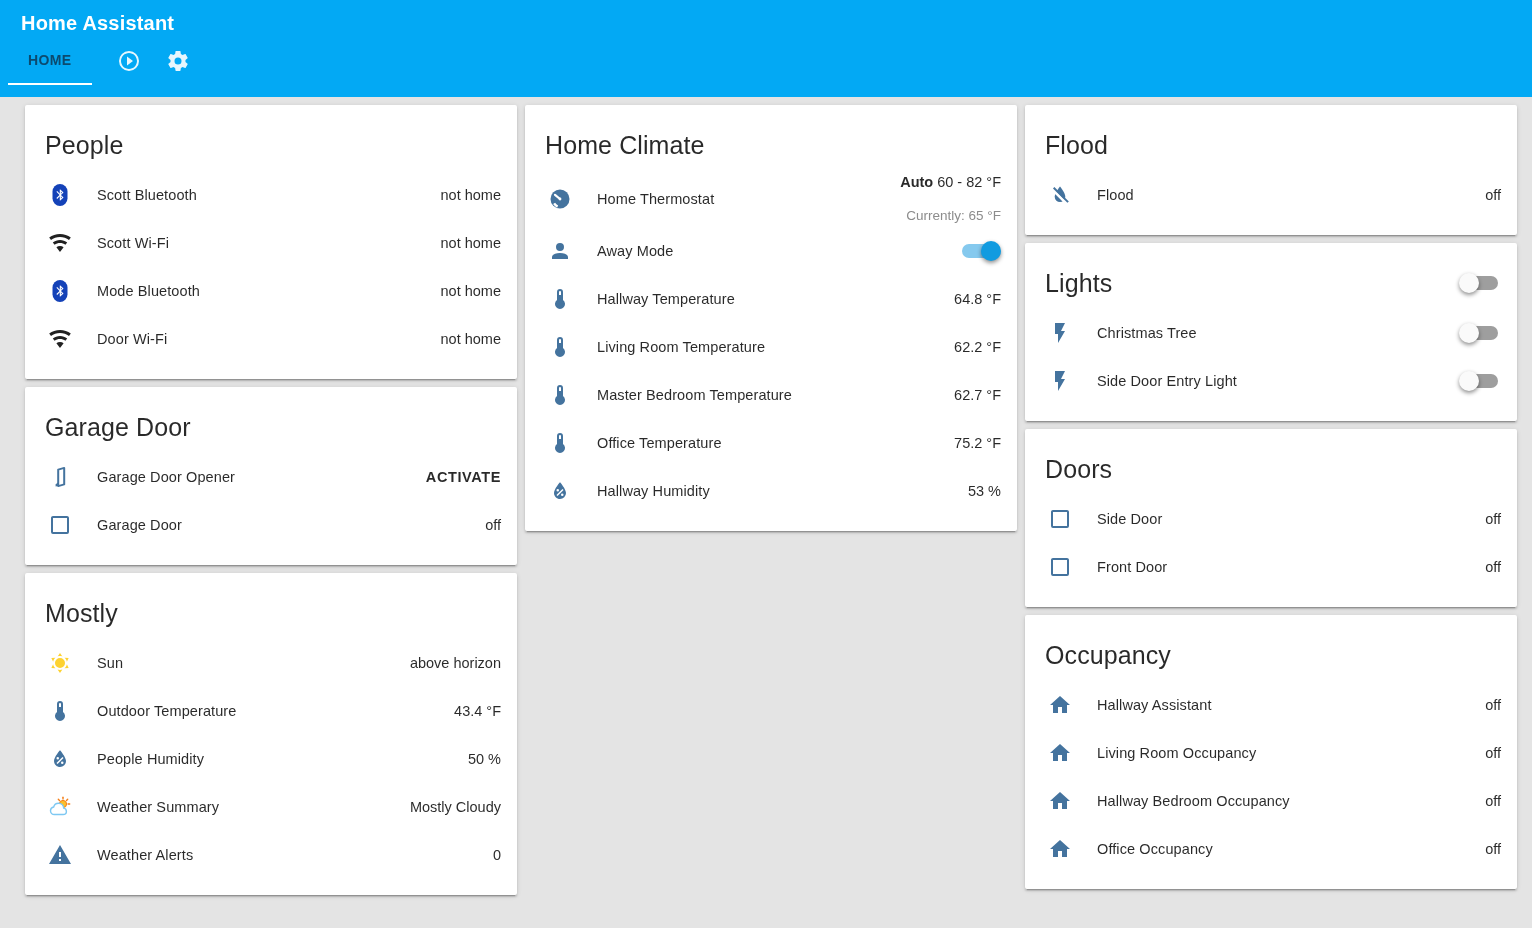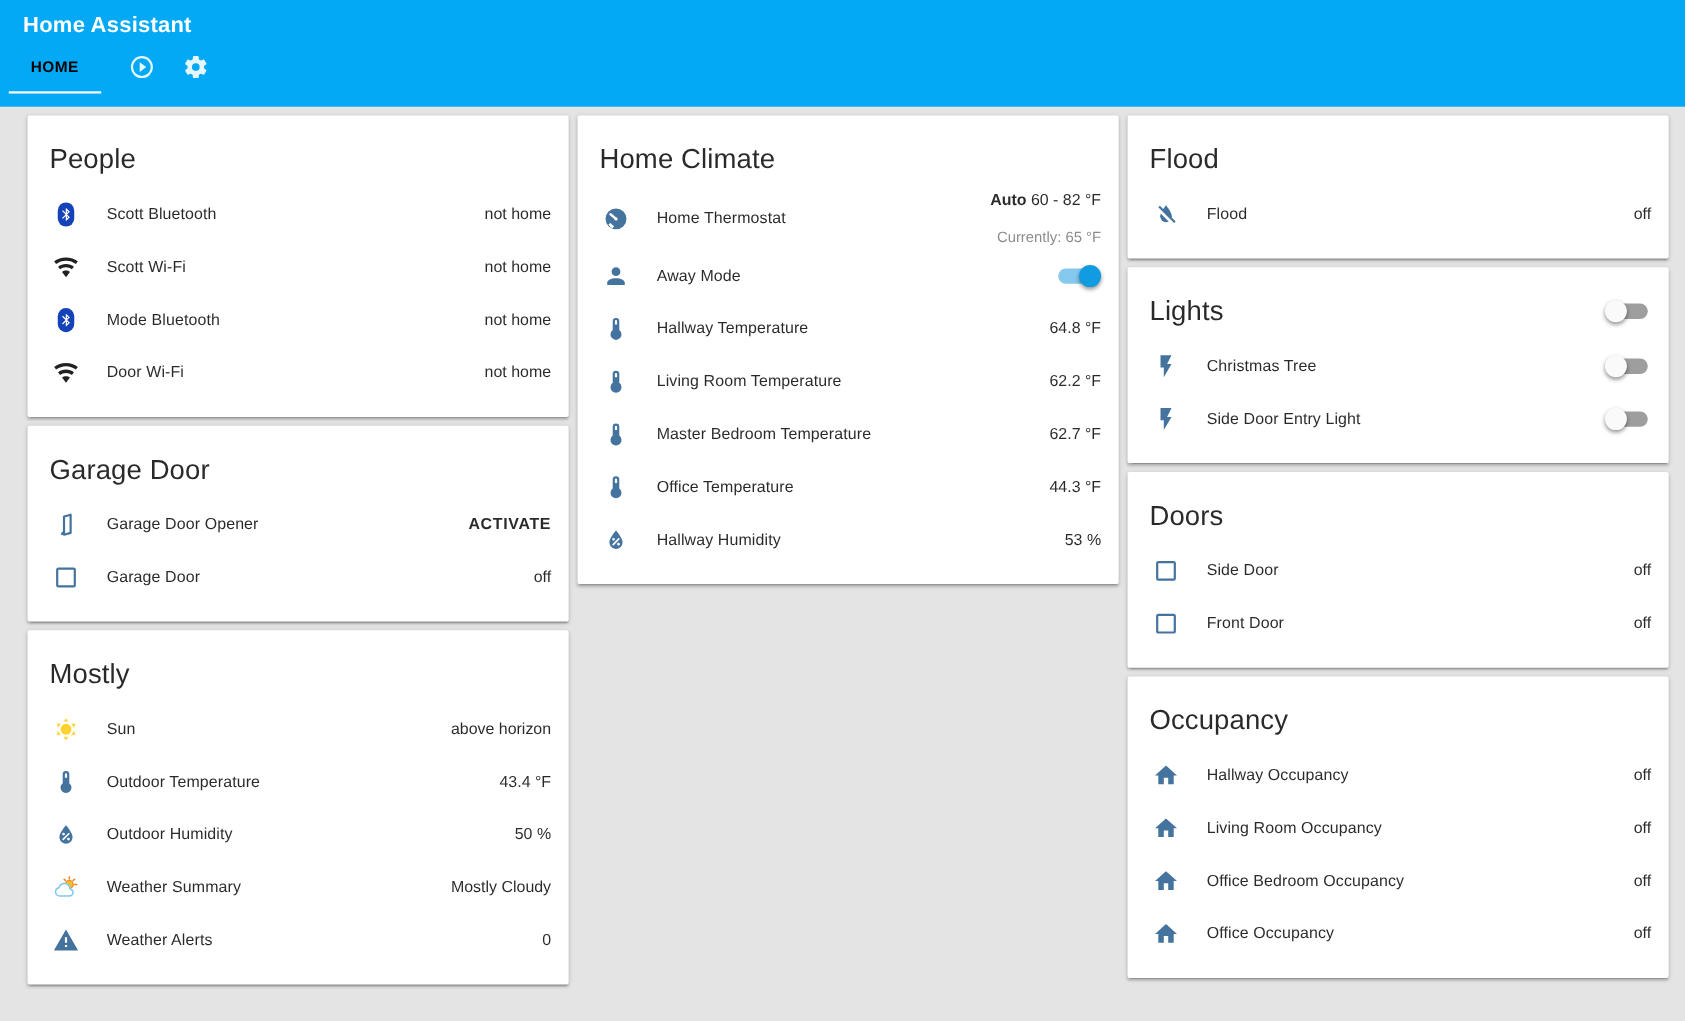--- a/index.html
+++ b/index.html
@@ -10,21 +10,21 @@
     -webkit-font-smoothing:antialiased;
   }
   
   header{background:#03a9f4;height:97px;box-sizing:border-box;}
   .header-title{
     color:#fff;font-size:20px;padding:12px 0 0 21px;height:36px;box-sizing:border-box;
     font-weight:700;letter-spacing:.2px;
   }
   .tabs-row{display:flex;align-items:stretch;height:49px;padding-left:8px;}
   .tab{
-    display:flex;align-items:center;padding:0 20px;color:#000000;
+    display:flex;align-items:center;padding:0 20px;color:#0c4a6e;
     font-size:14px;font-weight:700;letter-spacing:.4px;cursor:pointer;
     border-bottom:2px solid transparent;box-sizing:border-box;
   }
   .tab.active{border-bottom-color:#fff;}
   .toolbar-icon{
     width:24px;height:24px;color:#fff;opacity:.9;cursor:pointer;
     align-self:center;margin-left:25px;
   }
   
   .content{display:flex;gap:8px;padding:8px 15px 8px 25px;align-items:flex-start;}
@@ -225,21 +225,21 @@
         <svg class="icon slate">
             <use href="#i-thermometer"></use>
           </svg>
         <span class="name">Outdoor Temperature</span>
         <span class="value">43.4 °F</span>
       </div>
       <div class="row">
         <svg class="icon slate">
             <use href="#i-water-percent"></use>
           </svg>
-        <span class="name">Outdoor Humidity</span>
+        <span class="name">People Humidity</span>
         <span class="value">50 %</span>
       </div>
       <div class="row">
         <svg class="icon">
             <use href="#i-partly-cloudy"></use>
           </svg>
         <span class="name">Weather Summary</span>
         <span class="value">Mostly Cloudy</span>
       </div>
       <div class="row">
@@ -300,21 +300,21 @@
             <use href="#i-thermometer"></use>
           </svg>
         <span class="name">Master Bedroom Temperature</span>
         <span class="value">62.7 °F</span>
       </div>
       <div class="row">
         <svg class="icon slate">
             <use href="#i-thermometer"></use>
           </svg>
         <span class="name">Office Temperature</span>
-        <span class="value">44.3 °F</span>
+        <span class="value">75.2 °F</span>
       </div>
       <div class="row">
         <svg class="icon slate">
             <use href="#i-water-percent"></use>
           </svg>
         <span class="name">Hallway Humidity</span>
         <span class="value">53 %</span>
       </div>
     </div>
 
@@ -386,35 +386,35 @@
     </div>
 
     <div class="card">
       <div class="card-title-row">
           <h2 class="card-title">Occupancy</h2>
         </div>
       <div class="row">
         <svg class="icon slate">
             <use href="#i-home"></use>
           </svg>
-        <span class="name">Hallway Occupancy</span>
+        <span class="name">Hallway Assistant</span>
         <span class="value">off</span>
       </div>
       <div class="row">
         <svg class="icon slate">
             <use href="#i-home"></use>
           </svg>
         <span class="name">Living Room Occupancy</span>
         <span class="value">off</span>
       </div>
       <div class="row">
         <svg class="icon slate">
             <use href="#i-home"></use>
           </svg>
-        <span class="name">Office Bedroom Occupancy</span>
+        <span class="name">Hallway Bedroom Occupancy</span>
         <span class="value">off</span>
       </div>
       <div class="row">
         <svg class="icon slate">
             <use href="#i-home"></use>
           </svg>
         <span class="name">Office Occupancy</span>
         <span class="value">off</span>
       </div>
     </div>

